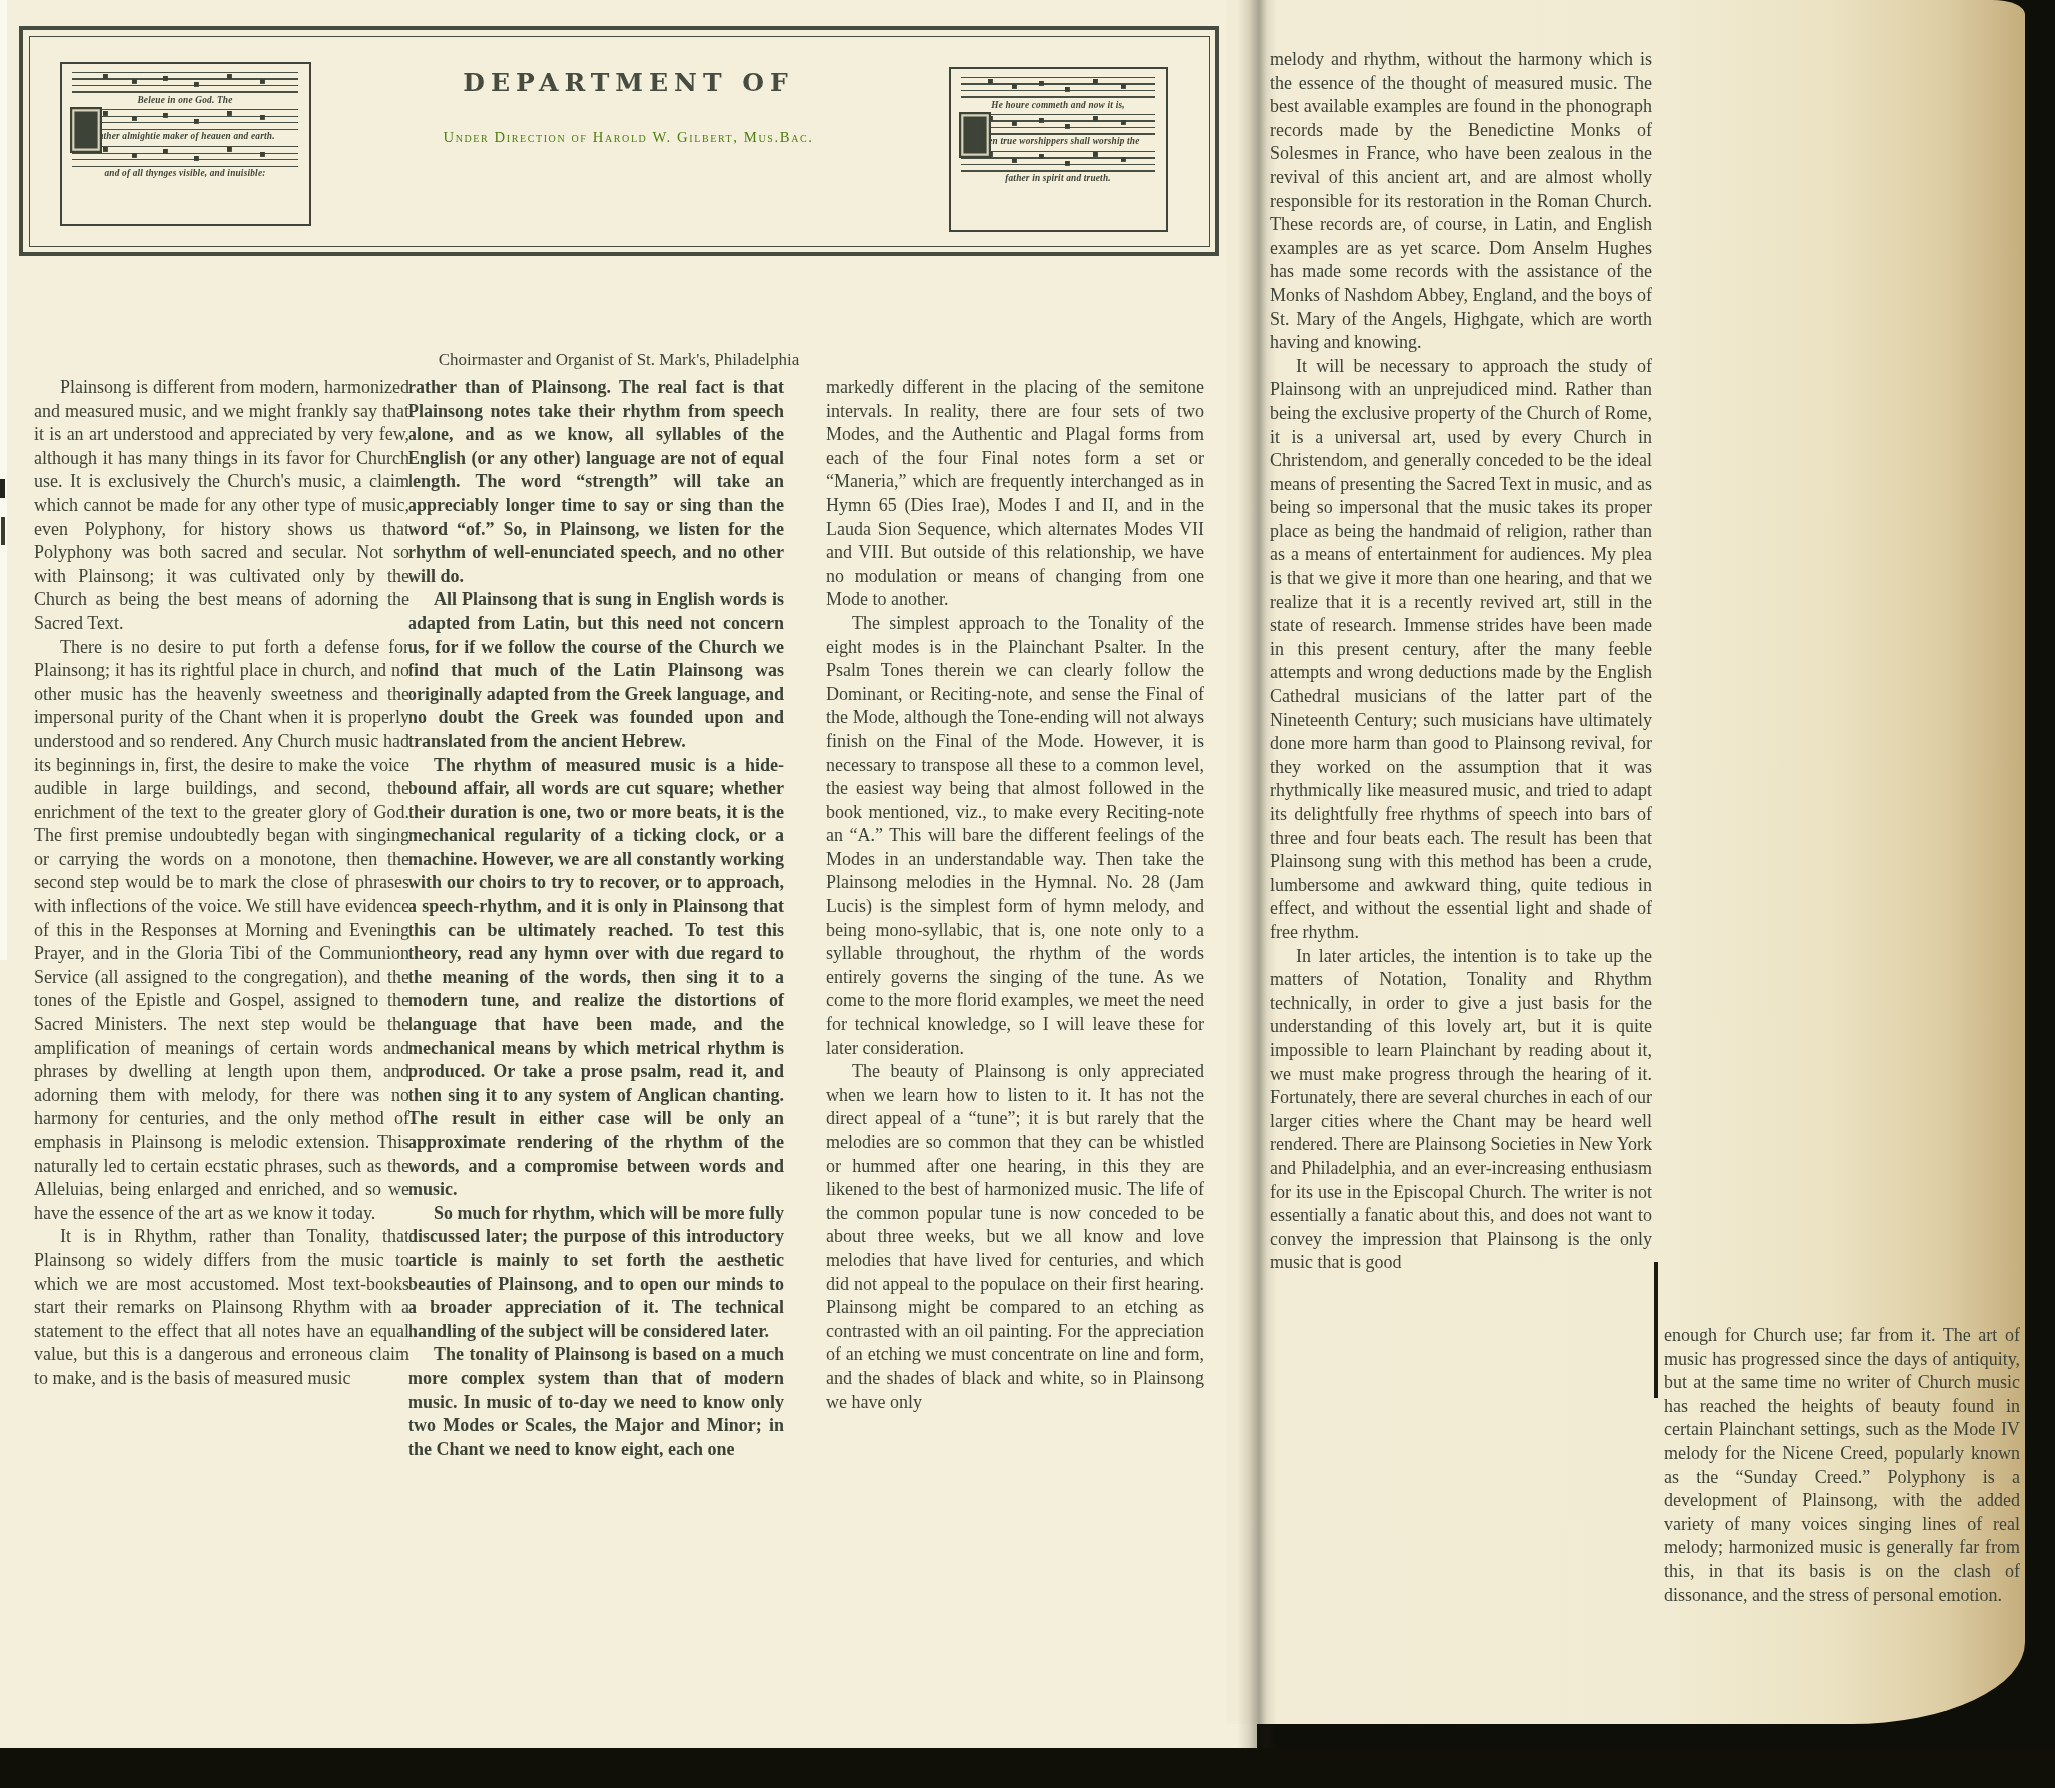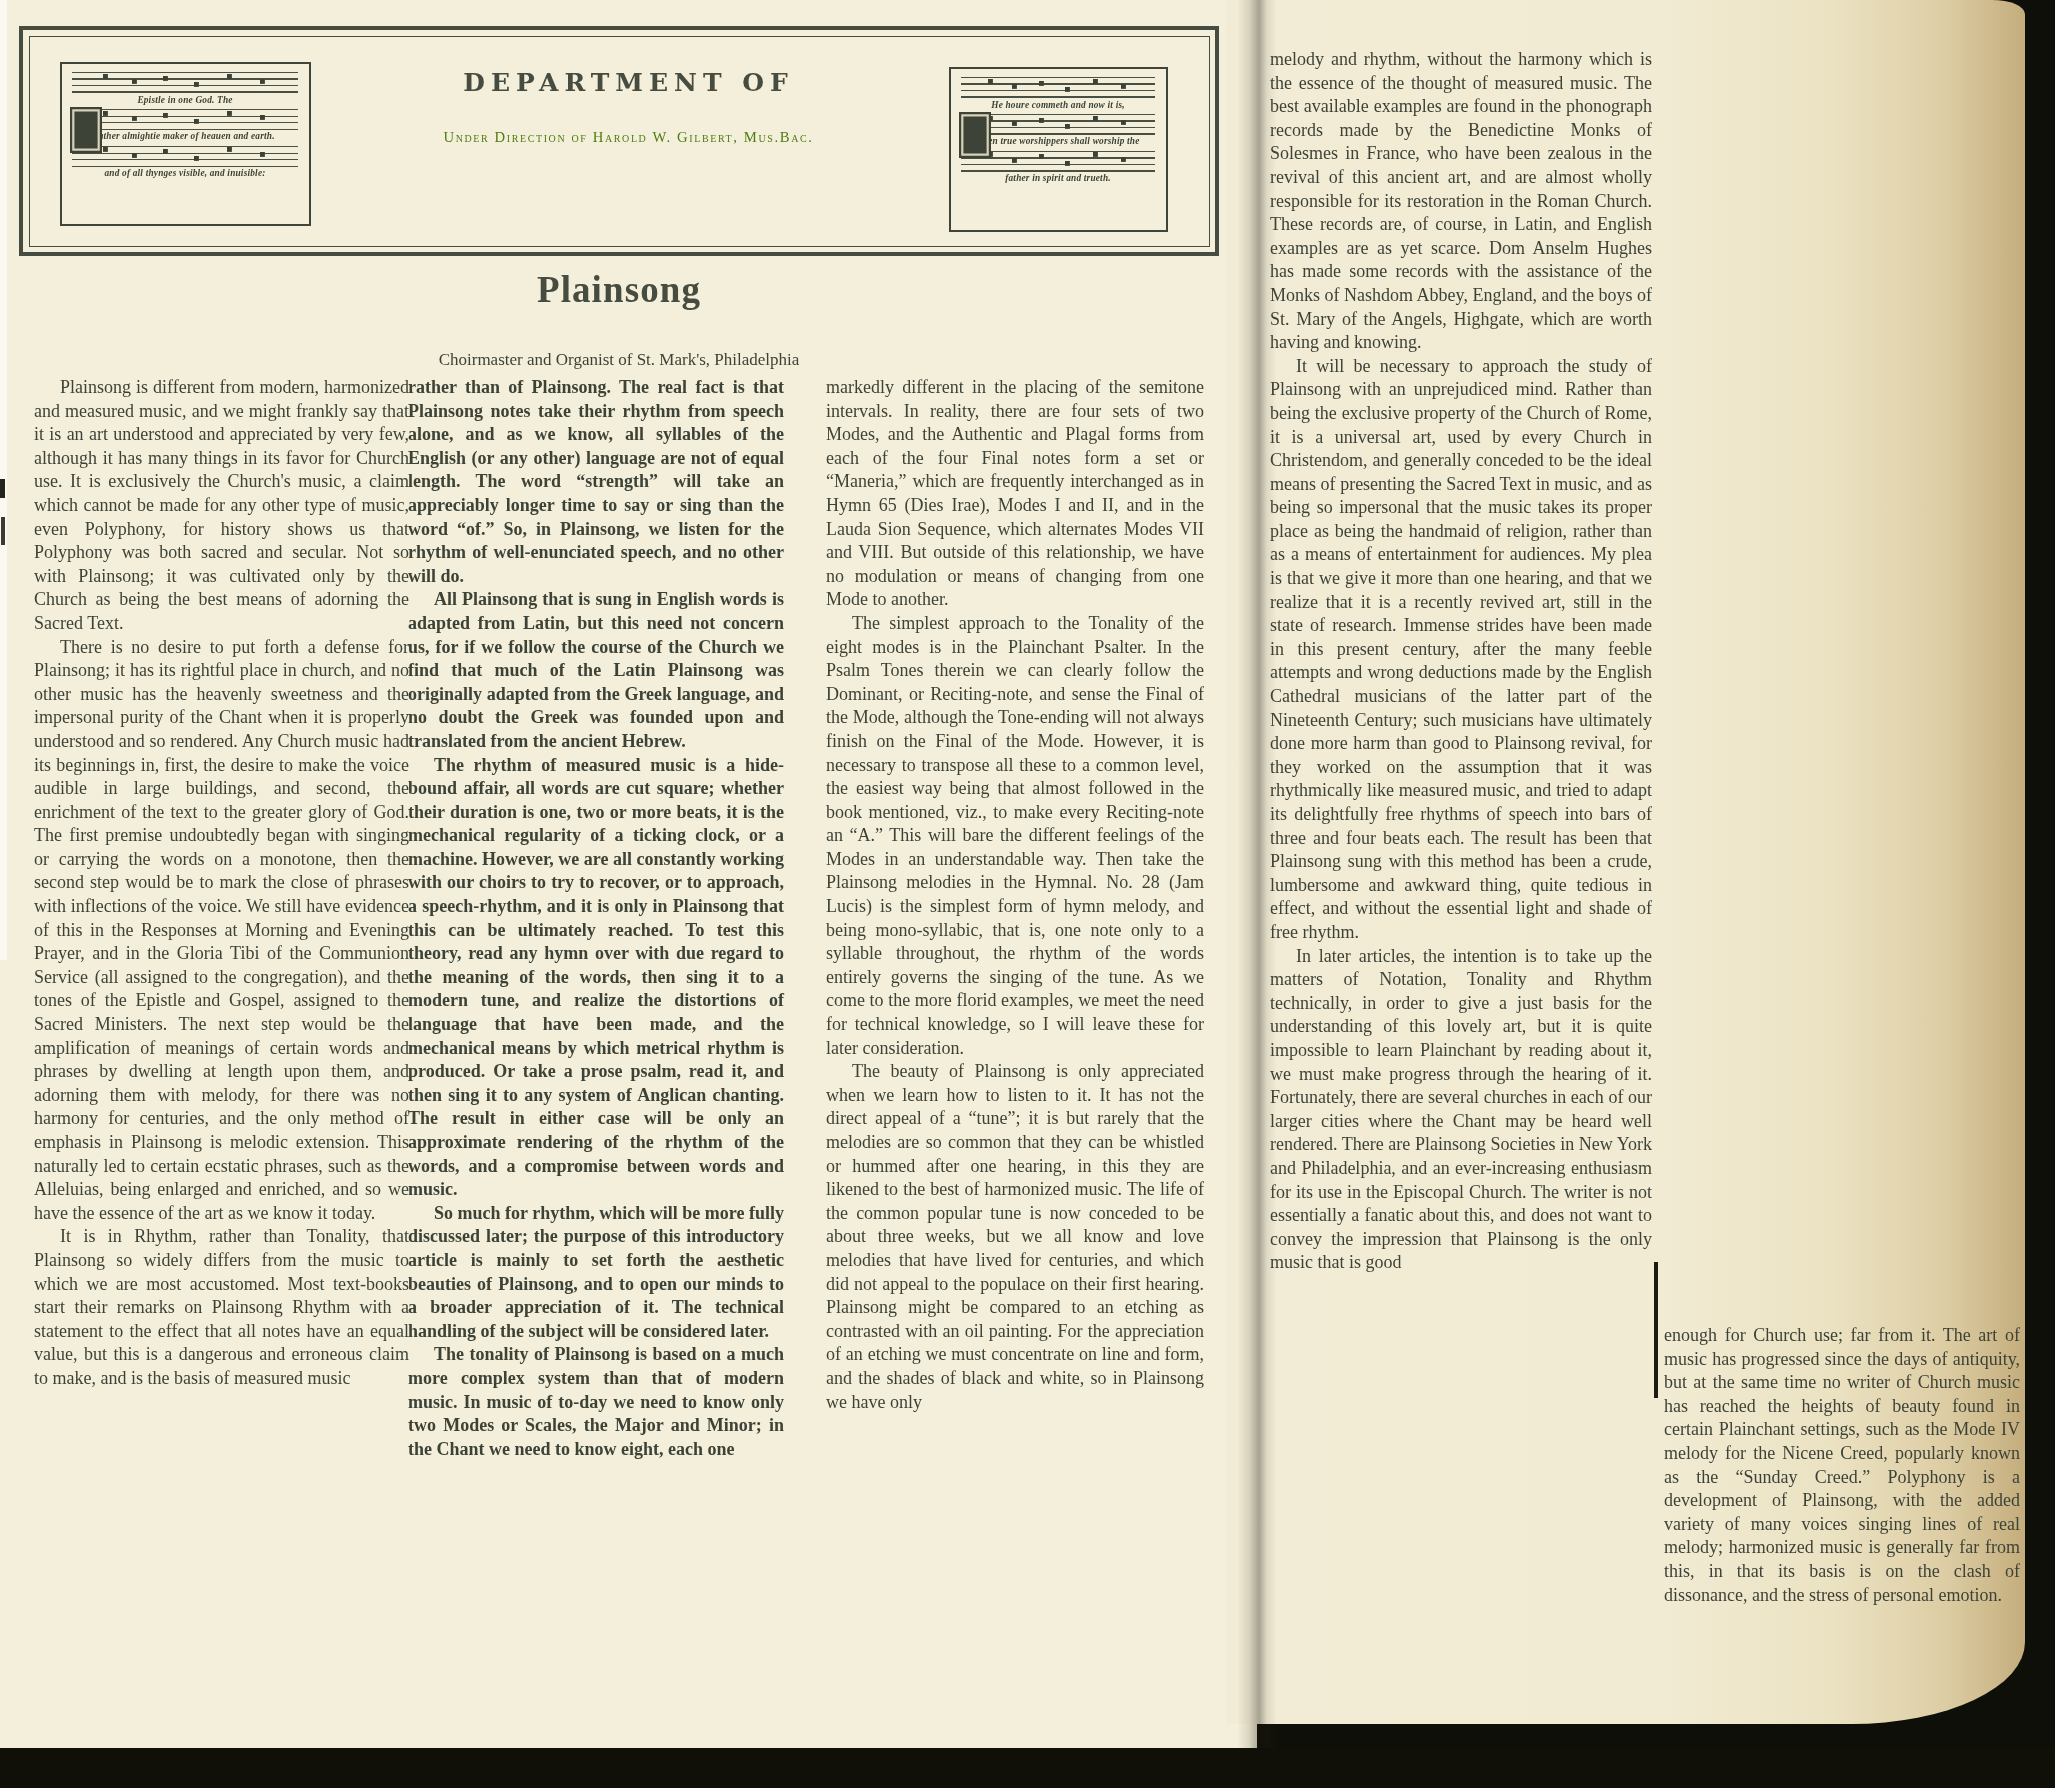--- a/index.html
+++ b/index.html
@@ -63,21 +63,21 @@
 <div class="sheet">
 
   <div class="page-left">
 
     <div class="header-box">
       <div class="header-inner">
 
         <div class="ornament ornament-left">
           <div class="initial"></div>
           <div class="staff"></div>
-          <div class="orn-caption">Epistle in one God.  The</div>
+          <div class="orn-caption">Beleue in one God.  The</div>
           <div class="staff"></div>
           <div class="orn-caption">father almightie maker of heauen and earth.</div>
           <div class="staff"></div>
           <div class="orn-caption">and of all thynges visible, and inuisible:</div>
         </div>
 
         <div class="header-center">
           <div class="dept-line1">DEPARTMENT OF</div>
           <div class="dept-sub">Under Direction of Harold W. Gilbert, Mus.Bac.</div>
         </div>
@@ -88,21 +88,20 @@
           <div class="orn-caption">He houre commeth and now it is,</div>
           <div class="staff"></div>
           <div class="orn-caption">when true worshippers shall worship the</div>
           <div class="staff"></div>
           <div class="orn-caption">father in spirit and trueth.</div>
         </div>
 
       </div>
     </div>
 
-    <h1 class="article-title">Plainsong</h1>
     <div class="author-role">Choirmaster and Organist of St. Mark's, Philadelphia</div>
 
     <div class="col col1">
         <p class="para">Plainsong is different from modern, harmonized and measured music, and we might frankly say that it is an art understood and appreciated by very few, although it has many things in its favor for Church use. It is exclusively the Church's music, a claim which cannot be made for any other type of music, even Polyphony, for history shows us that Polyphony was both sacred and secular. Not so with Plainsong; it was cultivated only by the Church as being the best means of adorning the Sacred Text.</p>
         <p class="para">There is no desire to put forth a defense for Plainsong; it has its rightful place in church, and no other music has the heavenly sweetness and the impersonal purity of the Chant when it is properly understood and so rendered. Any Church music had its beginnings in, first, the desire to make the voice audible in large buildings, and second, the enrichment of the text to the greater glory of God. The first premise undoubtedly began with singing or carrying the words on a monotone, then the second step would be to mark the close of phrases with inflections of the voice. We still have evidence of this in the Responses at Morning and Evening Prayer, and in the Gloria Tibi of the Communion Service (all assigned to the congregation), and the tones of the Epistle and Gospel, assigned to the Sacred Ministers. The next step would be the amplification of meanings of certain words and phrases by dwelling at length upon them, and adorning them with melody, for there was no harmony for centuries, and the only method of emphasis in Plainsong is melodic extension. This naturally led to certain ecstatic phrases, such as the Alleluias, being enlarged and enriched, and so we have the essence of the art as we know it today.</p>
         <p class="para">It is in Rhythm, rather than Tonality, that Plainsong so widely differs from the music to which we are most accustomed. Most text-books start their remarks on Plainsong Rhythm with a statement to the effect that all notes have an equal value, but this is a dangerous and erroneous claim to make, and is the basis of measured music</p>
       </div>
     <div class="col col2">
         <p class="para cont">rather than of Plainsong.  The real fact is that Plainsong notes take their rhythm from speech alone, and as we know, all syllables of the English (or any other) language are not of equal length. The word “strength” will take an appreciably longer time to say or sing than the word “of.” So, in Plainsong, we listen for the rhythm of well-enunciated speech, and no other will do.</p>
         <p class="para">All Plainsong that is sung in English words is adapted from Latin, but this need not concern us, for if we follow the course of the Church we find that much of the Latin Plainsong was originally adapted from the Greek language, and no doubt the Greek was founded upon and translated from the ancient Hebrew.</p>

